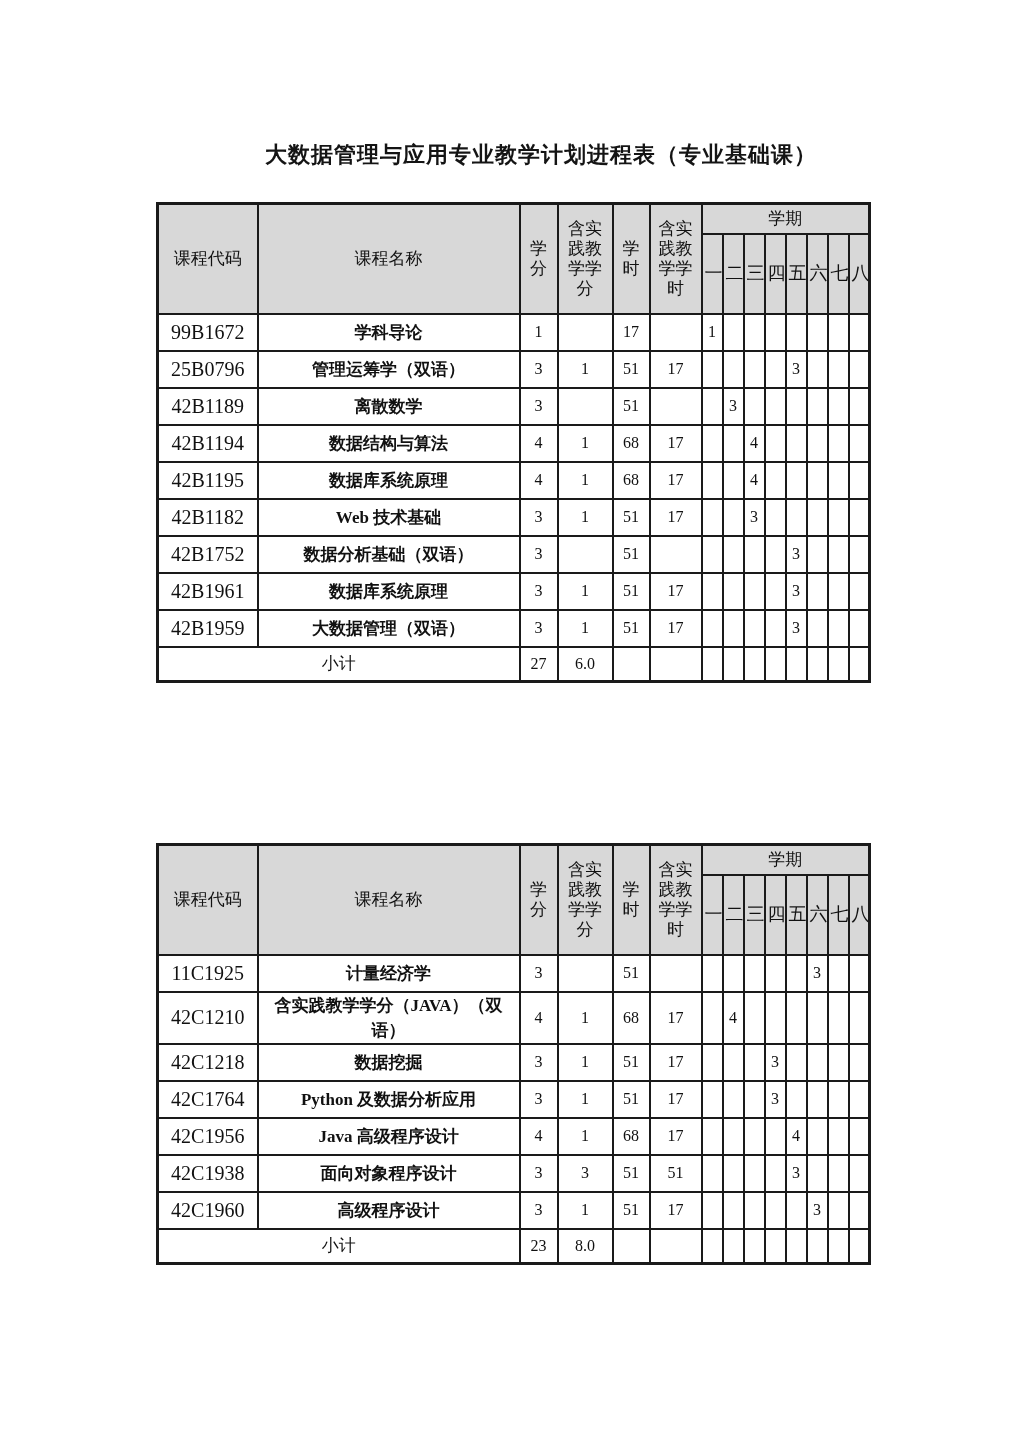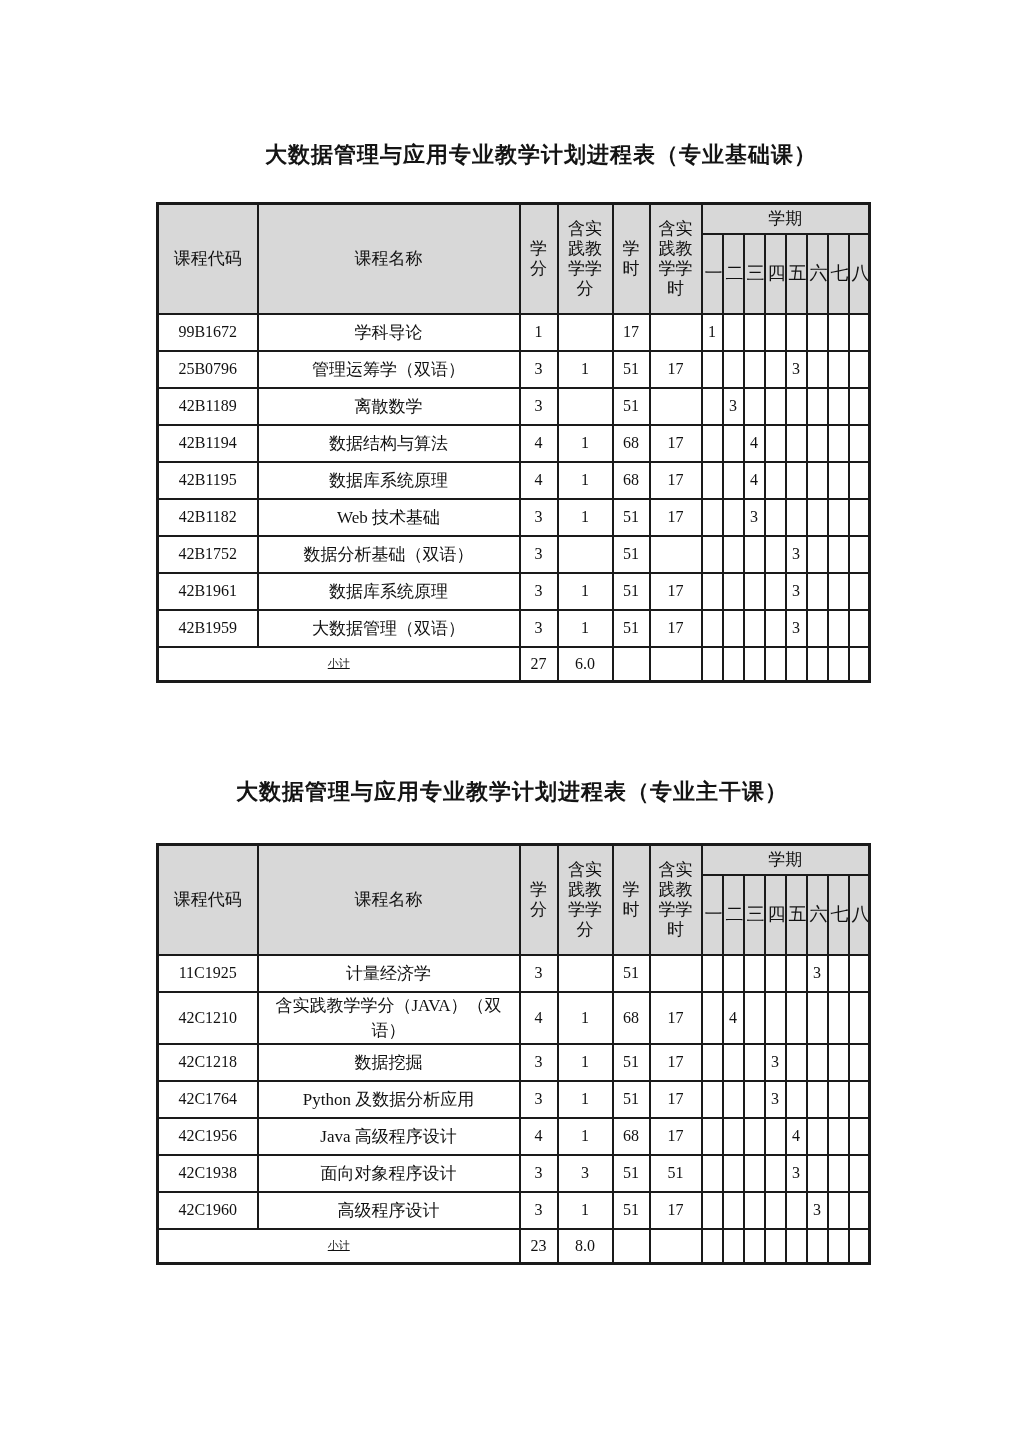--- a/index.html
+++ b/index.html
@@ -53,25 +53,26 @@
   }
   tr.hrow1 { height: 30px; }
   tr.hrow2 { height: 80px; }
   th.sem-col { padding: 0; font-size: 18px; }
   tbody tr { height: 37px; }
   tr.subtotal { height: 35px; }
   td.c-name {
     text-align: left;
     padding: 2px 4px;
     line-height: 25px;
-  }
-  td.c-code { font-size: 16px; }
+    font-weight: bold;
+  }
+  td.c-code { font-size: 20px; }
   td.c-num { font-size: 16px; }
   td.c-sem { font-size: 16px; padding: 0; }
-  td.c-sub-label { font-size: 11px; text-decoration: underline; }
+  td.c-sub-label { font-size: 17px; }
   td.b { font-weight: normal; }
 </style>
 </head>
 <body>
 
 <div class="page">
 
   <div class="doc-title t1-title">大数据管理与应用专业教学计划进程表（专业基础课）</div>
 
   <table class="sched t1">
@@ -268,21 +269,20 @@
           <td class="c-sem"></td>
           <td class="c-sem"></td>
           <td class="c-sem"></td>
           <td class="c-sem"></td>
           <td class="c-sem"></td>
           <td class="c-sem"></td>
         </tr>
       </tbody>
   </table>
 
-  <div class="doc-title t2-title">大数据管理与应用专业教学计划进程表（专业主干课）</div>
 
   <table class="sched t2">
     <colgroup>
       <col style="width:100px">
         <col style="width:262px">
         <col style="width:38px">
       <col style="width:55px">
         <col style="width:37px">
         <col style="width:52px">
       <col style="width:21px">

